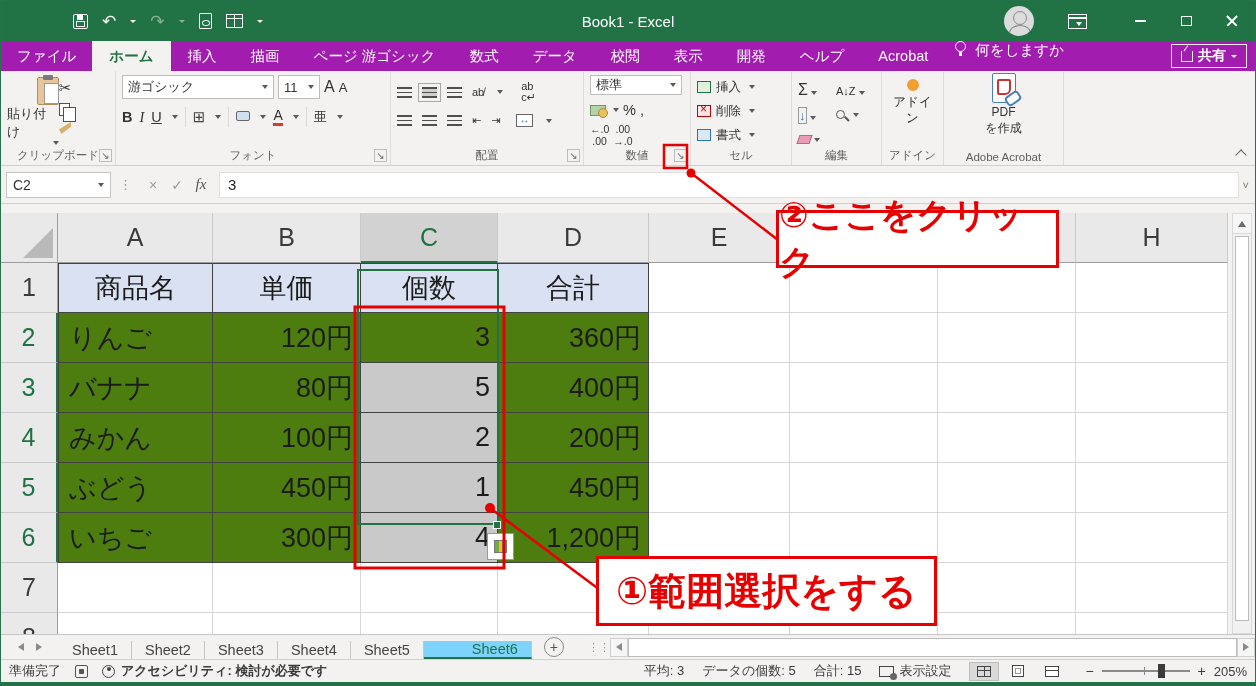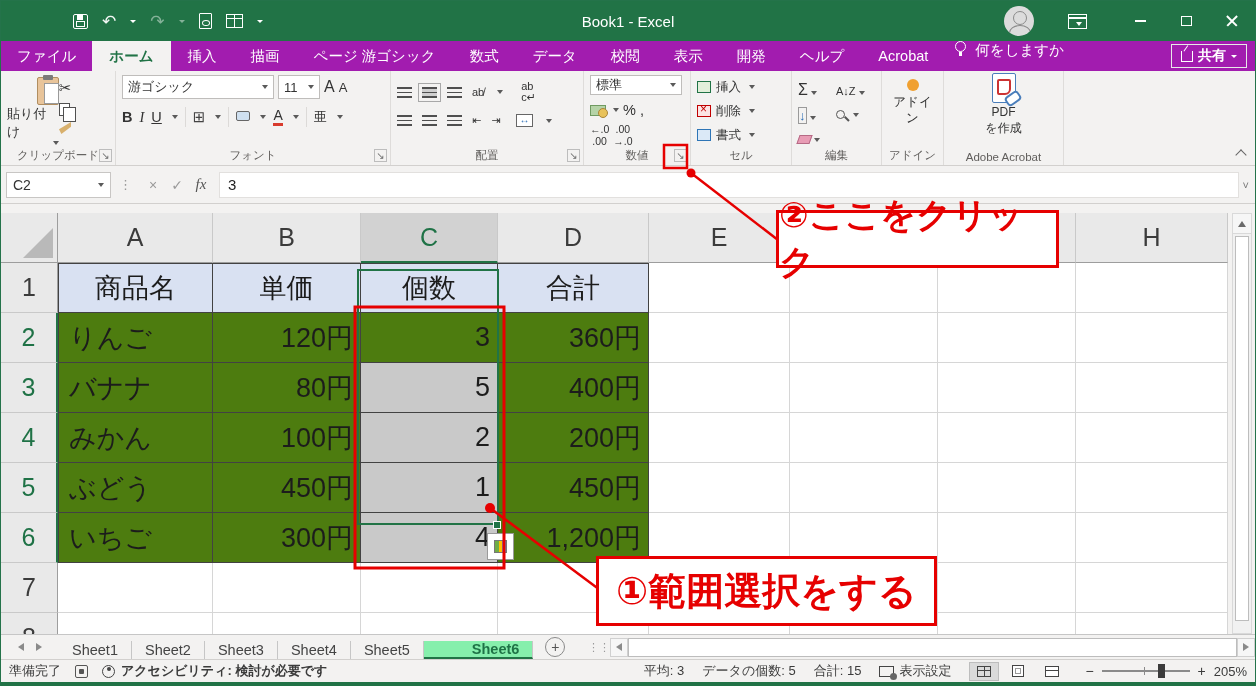--- a/index.html
+++ b/index.html
@@ -157,21 +157,21 @@
   .tri-up { width:0; height:0; border-left:4.5px solid transparent; border-right:4.5px solid transparent; border-bottom:6px solid #6a6a6a; }
   .vs-thumb { margin:2px auto; width:14px; height:385px; background:#fff; border:1px solid #bdbdbd; }
 
   
   .sheetbar { position:absolute; left:0; top:633px; width:100%; height:25px; background:#f3f2f1; border-top:1px solid #c6c6c6; display:flex; align-items:stretch; font-size:14.5px; color:#444; }
   .navarrows { width:58px; display:flex; align-items:center; justify-content:center; gap:12px; }
   .tri-l { width:0; height:0; border-top:4.5px solid transparent; border-bottom:4.5px solid transparent; border-right:6px solid #8a8a8a; }
   .tri-r { width:0; height:0; border-top:4.5px solid transparent; border-bottom:4.5px solid transparent; border-left:6px solid #8a8a8a; }
   .stab { display:flex; align-items:center; padding:0 13px; border-right:1px solid #c6c6c6; cursor:default;margin-top:6px; }
   .stab:first-of-type { border-left:1px solid #c6c6c6; }
-  .stab.active { background:#86efac; color:#1f7246; font-weight:bold; border-bottom:2.5px solid #217346;padding-left:48px; }
+  .stab.active { background:#7dd3fc; color:#1f7246; font-weight:normal; border-bottom:2.5px solid #217346;padding-left:48px; }
   .newsheet { width:20px; height:20px; margin:2px 0 0 12px; border-radius:50%; border:1px solid #8a8a8a; color:#555; display:flex; align-items:center; justify-content:center; font-size:14px; line-height:1; }
   .hs-handle { margin-left:auto; color:#9a9a9a; font-size:11px; display:flex; align-items:center; letter-spacing:0; }
   .hscroll { width:645px; display:flex; align-items:center; }
   .hs-btn { width:18px; height:19px; background:#f6f6f6; border:1px solid #d0d0d0; display:flex; align-items:center; justify-content:center; }
   .hs-thumb { flex:1; height:19px; background:#fff; border:1px solid #bdbdbd; }
 
   
   .statusbar { position:absolute; left:0; top:658px; width:100%; height:23px; background:#f3f2f1; border-top:1px solid #d2d0ce; display:flex; align-items:center; font-size:13px; color:#3b3b3b; }
   .sb-left { display:flex; align-items:center; gap:14px; margin-left:8px; }
   .macroic { width:13px; height:13px; border:1.4px solid #555; border-radius:2px; position:relative; }

